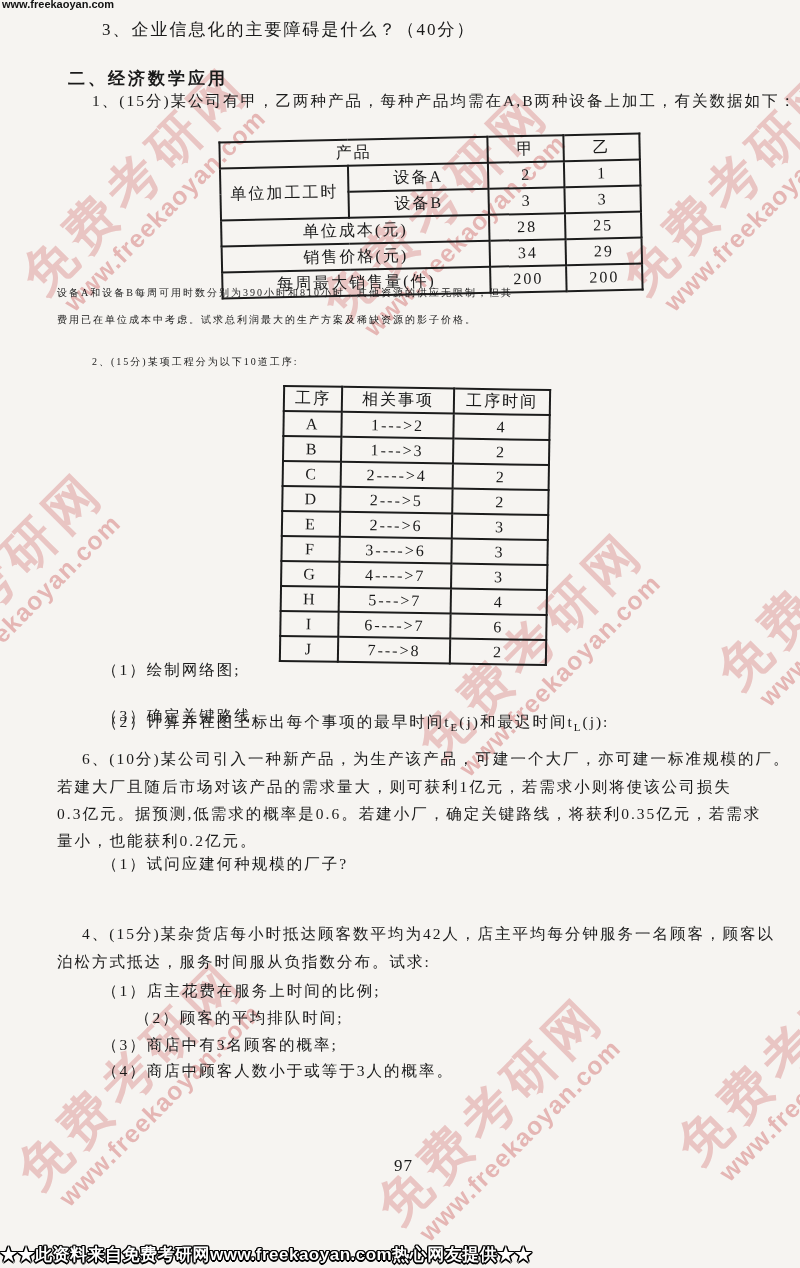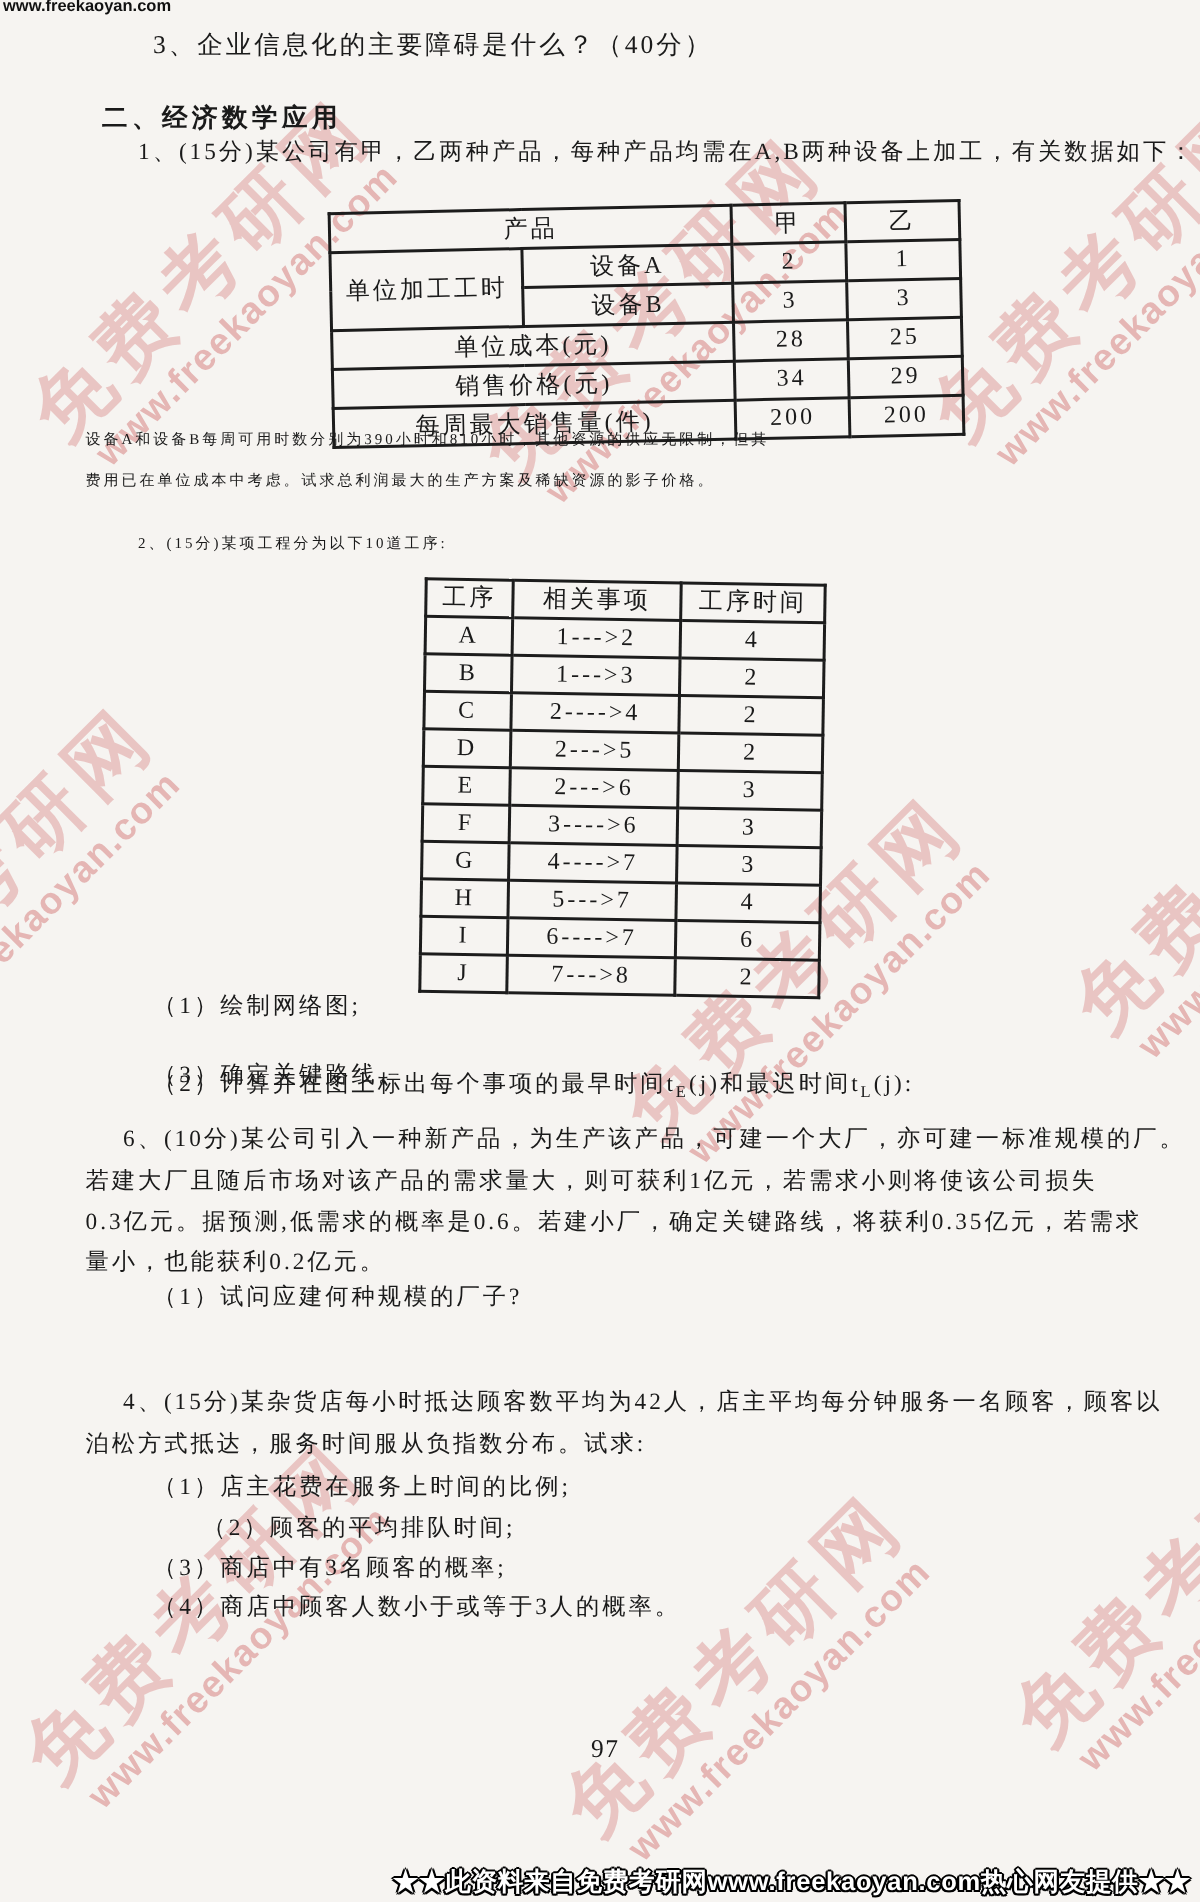--- a/index.html
+++ b/index.html
@@ -64,22 +64,22 @@
   table.t2{left:281px;top:387px;transform:rotate(0.9deg);}
   table.t2 td{height:23px;}
   sub{font-size:11px;}
   
   .pagenum{
     position:absolute;left:394px;top:1156px;
     font-size:17px;letter-spacing:1px;
   }
   .footer-bar{
     position:absolute;left:0;top:1241px;width:800px;height:27px;
-    display:flex;align-items:center;justify-content:flex-end;
-    padding-right:6px;box-sizing:border-box;padding-left:24px;
+    display:flex;align-items:center;
+    padding-right:6px;box-sizing:border-box;
   }
   .footer-text{
     font-family:"Liberation Sans", sans-serif;
     font-weight:bold;font-size:17px;letter-spacing:0.5px;
     color:#ffffff;
     text-shadow:
       -1.5px 0 #000, 1.5px 0 #000, 0 -1.5px #000, 0 1.5px #000,
       -1px -1px #000, 1px -1px #000, -1px 1px #000, 1px 1px #000;
   }
 </style>

